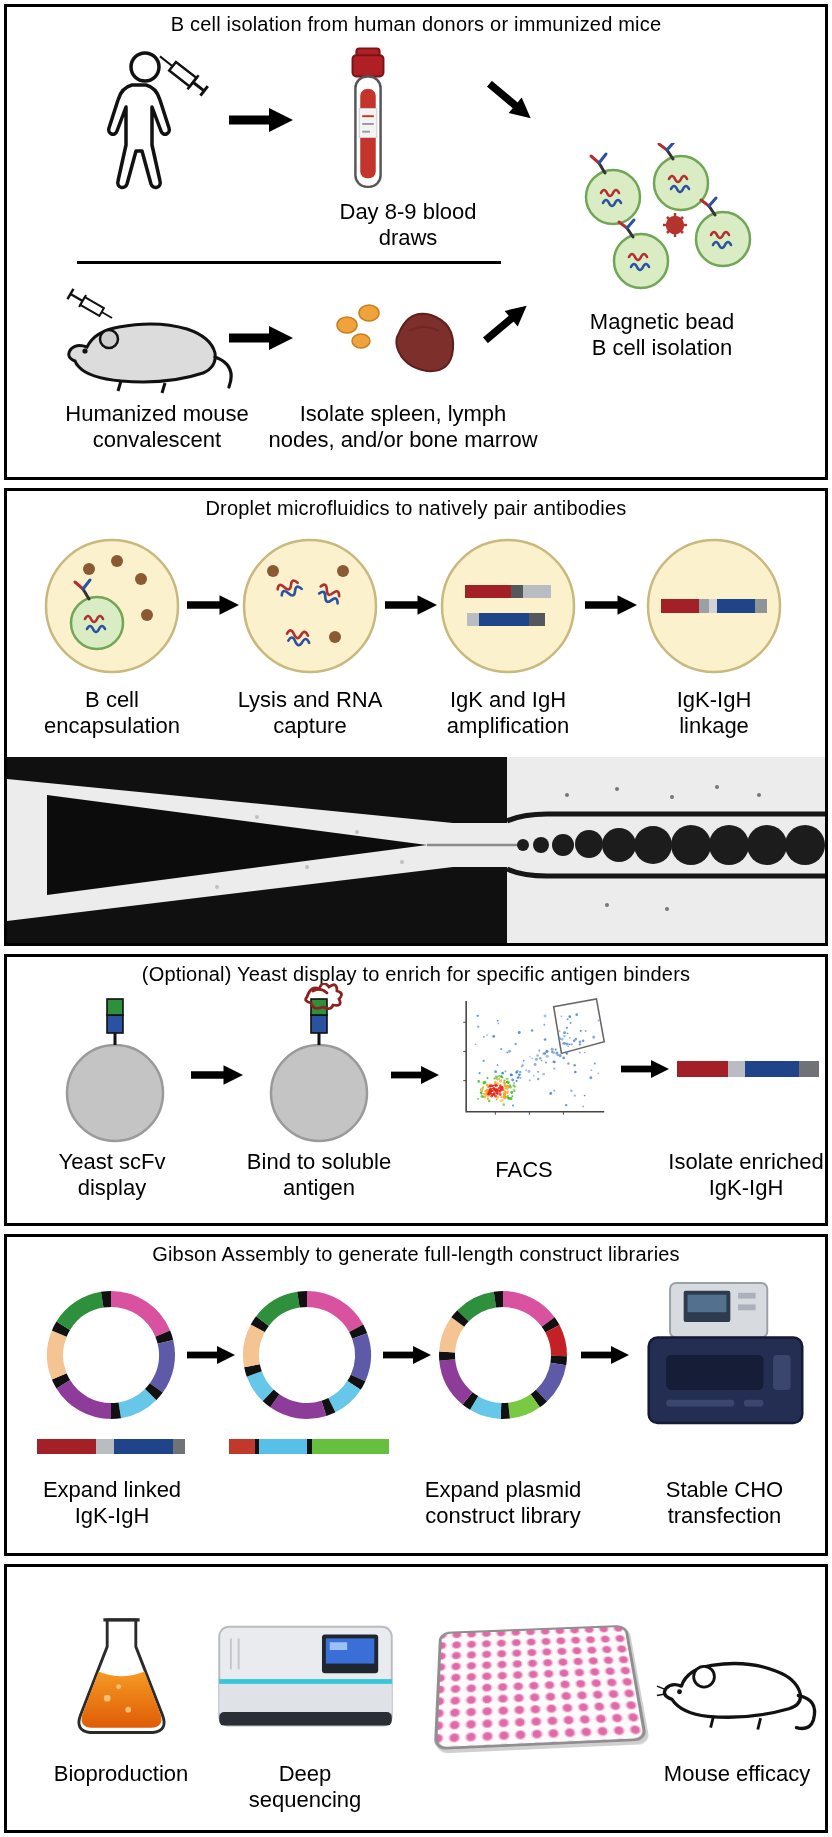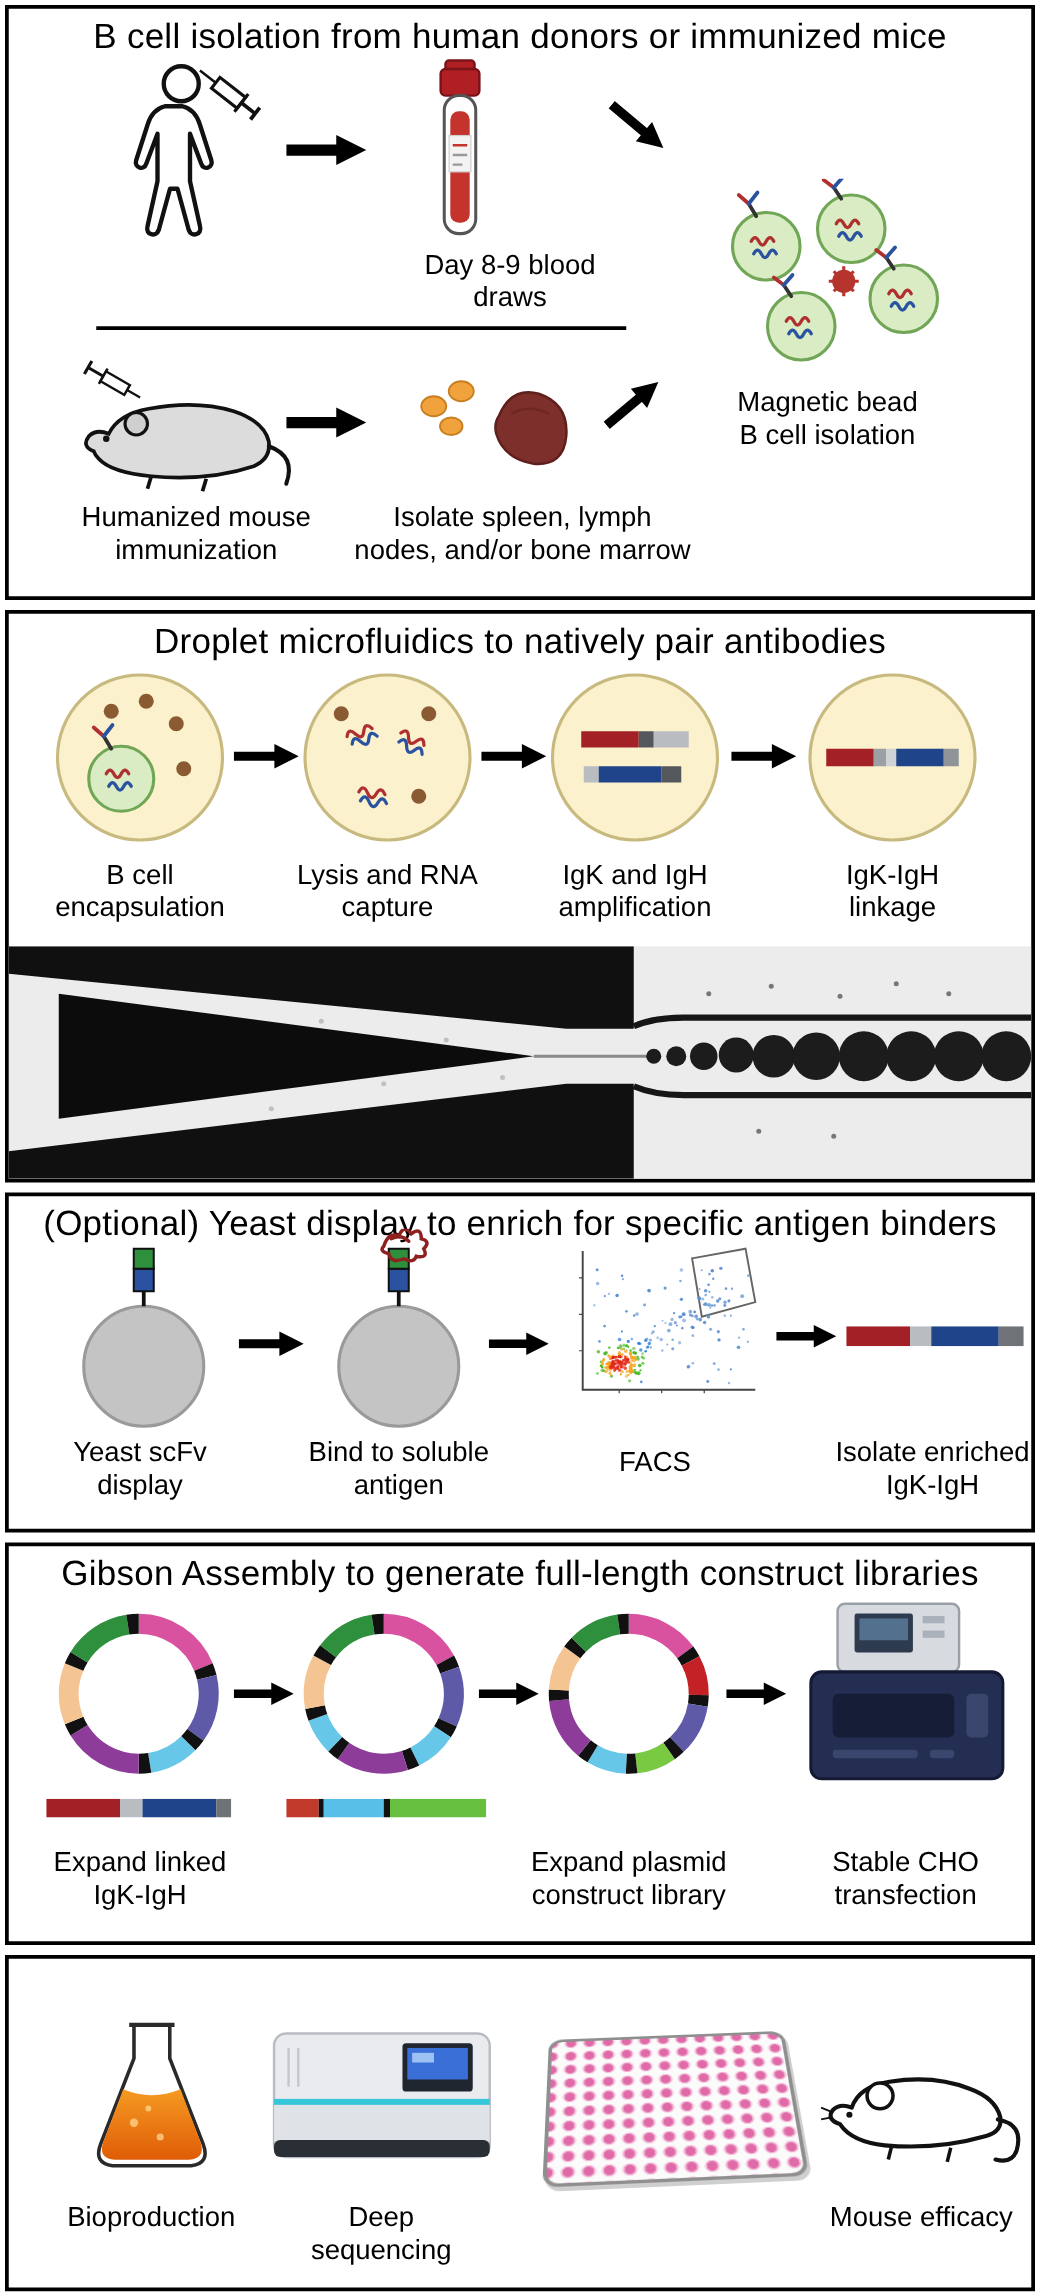--- a/index.html
+++ b/index.html
@@ -1,21 +1,21 @@
 <!DOCTYPE html>
 <html style="--igk: #a32126; --igh: #1f4489;"><head>
 <meta charset="utf-8">
 <style>
   *{margin:0;padding:0;box-sizing:border-box}
   html,body{background:#fff}
   body{width:832px;height:1837px;font-family:"Liberation Sans","DejaVu Sans",sans-serif;color:#000;overflow:hidden}
   .page{padding:4px;display:flex;flex-direction:column;gap:8px}
   .panel{position:relative;border:3px solid #000;background:#fff;width:824px}
   .p1{height:476px}.p2{height:458px}.p3{height:272px}.p4{height:322px}.p5{height:269px}
-  .title{position:absolute;left:0;right:0;top:6px;text-align:center;font-size:28px;letter-spacing:.2px}
+  .title{position:absolute;left:0;right:0;top:6px;text-align:center;font-size:20px;letter-spacing:.2px}
   .lbl{position:absolute;text-align:center;font-size:22px;line-height:1.18;white-space:pre-line}
   .abs{position:absolute}
   .arrow path{fill:#000}
   .arrow .shaft{stroke:#000;stroke-width:9;fill:none}
   .divider{position:absolute;background:#000}
   .bar{position:absolute;display:flex;overflow:hidden}
   .bar i{display:block;height:100%}
   .c-igk{background:var(--igk,#a32126)}
   .c-igh{background:var(--igh,#1f4489)}
   .c-lgray{background:#b9bdc1}
@@ -162,22 +162,22 @@
       <path d="M80 42 Q90 18 112 24 Q136 32 134 58 Q132 82 108 80 Q84 76 78 56 Q76 48 80 42 Z" fill="#7d2f2b" stroke="#5f1f1c" stroke-width="2"></path>
       <path d="M90 40 Q104 32 120 40" stroke="#5f1f1c" stroke-width="2" fill="none" opacity=".5"></path>
     </svg>
 
     <svg class="arrow abs" style="left:472px;top:304px;transform:rotate(-40deg)" width="54" height="24" viewBox="0 0 64 26">
       <path class="shaft" d="M0 13 H42"></path>
         <path d="M40 1 L64 13 L40 25 Z"></path>
     </svg>
 
     <div class="lbl" style="left:10px;top:394px;width:280px">Humanized mouse
-immunization</div>
-    <div class="lbl" style="left:267px;top:394px;width:288px">Isolate spleen, lymph
+convalescent</div>
+    <div class="lbl" style="left:252px;top:394px;width:288px">Isolate spleen, lymph
 nodes, and/or bone marrow</div>
   </section>
 
   <section class="panel p2">
     <div class="title">Droplet microfluidics to natively pair antibodies</div>
 
     <svg class="abs" style="left:34px;top:44px" width="142" height="142" viewBox="0 0 142 142">
       <circle cx="71" cy="71" r="66" class="droplet-bg"></circle>
       <circle cx="56" cy="88" r="26" class="cellfill"></circle>
       <path class="sq-red" d="M44 84 q3 -6 6 0 t6 0 t6 0"></path>

